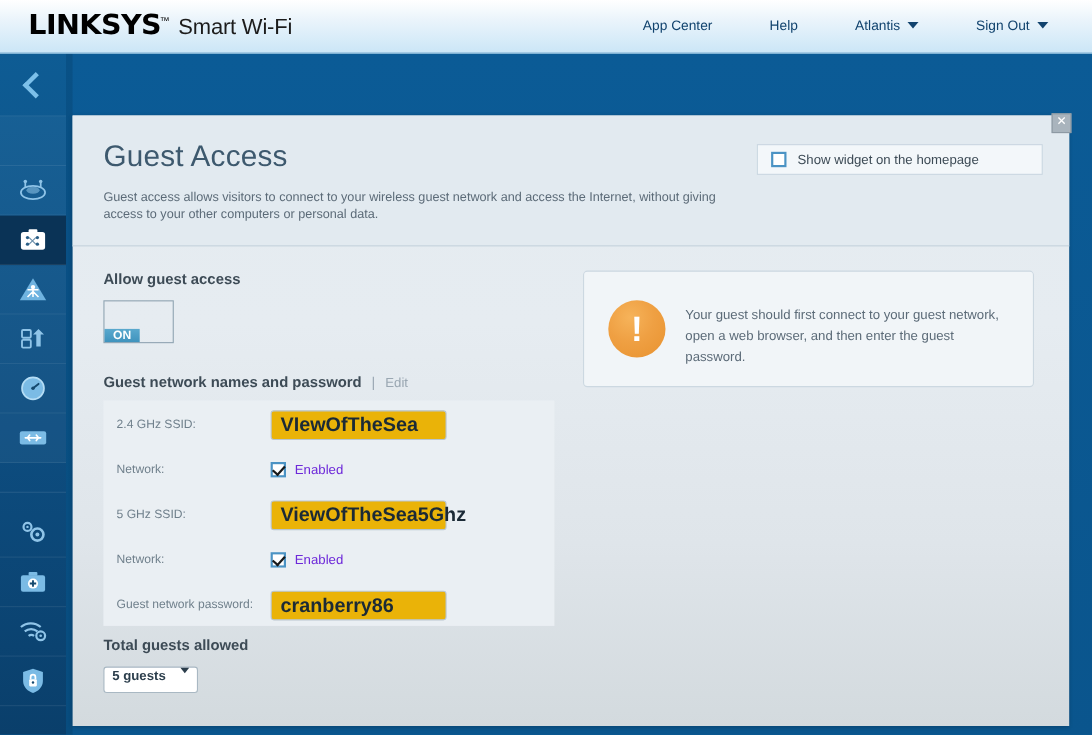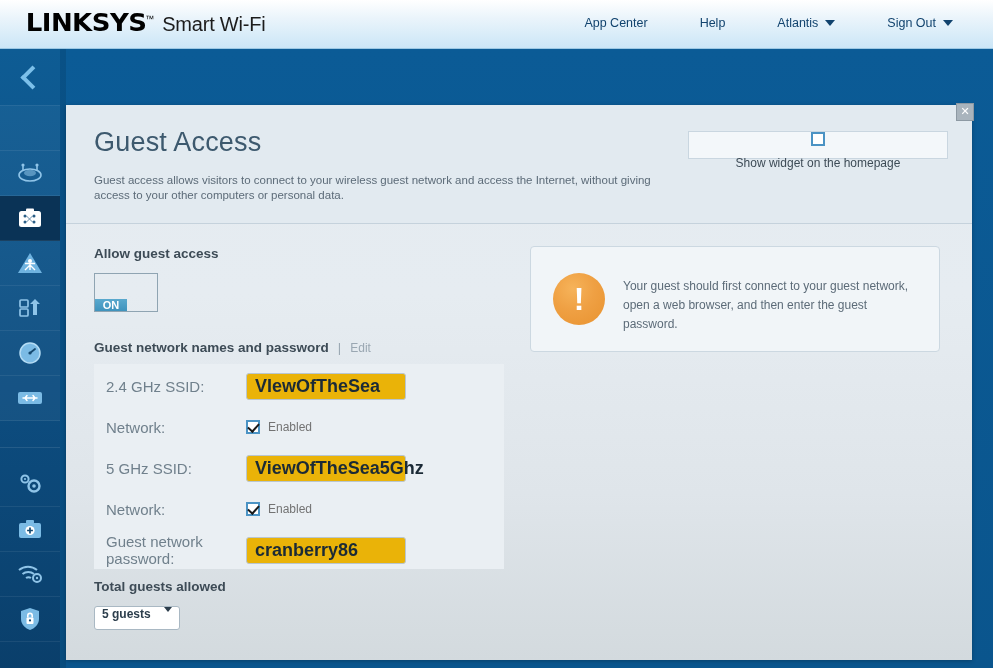--- a/index.html
+++ b/index.html
@@ -88,21 +88,21 @@
     position:absolute;left:28px;top:22px;
     font-size:27px;color:#3d596e;font-weight:normal;letter-spacing:0.2px;
   }
   .page-desc{
     position:absolute;left:28px;top:68px;width:560px;
     font-size:11.5px;color:#5c6b78;line-height:15px;
   }
   .widget-box{
     position:absolute;right:24px;top:26px;width:260px;height:28px;
     background:#f3f7fa;border:1px solid #c9d6e0;
-    display:flex;align-items:center;gap:10px;padding:0 12px;box-sizing:border-box;flex-direction:column;
+    display:flex;align-items:center;gap:10px;padding:0 12px;box-sizing:border-box;
   }
   .cb{
     width:14px;height:14px;background:#fff;border:2px solid #4b93c4;box-sizing:border-box;
     display:inline-block;position:relative;flex:none;
   }
   .cb.checked:after{
     content:"";position:absolute;left:2px;top:-1px;width:5px;height:9px;
     border-right:2.5px solid #1a1a1a;border-bottom:2.5px solid #1a1a1a;
     transform:rotate(42deg);
   }
@@ -136,28 +136,28 @@
   .names-hdr{position:absolute;left:28px;top:116px;display:flex;align-items:baseline;gap:9px;}
   .pipe{color:#9aa7b2;font-size:13px;}
   .edit-link{color:#9aa7b2;font-size:12px;text-decoration:none;}
 
   .fields{
     position:absolute;left:28px;top:140px;width:410px;height:205px;
     background:#eaeff3;
   }
   .frow{display:flex;align-items:center;height:38px;padding:0 0 0 12px;box-sizing:border-box;}
   .frow.tall{height:44px;}
-  .flabel{width:140px;font-size:15px;color:#70808c;}
+  .flabel{width:140px;font-size:11px;color:#70808c;}
   .finput{
     width:160px;height:27px;background:#eab308;border:1px solid #b9c6d0;border-radius:3px;
     box-sizing:border-box;padding:0 8px;font-size:18px;font-weight:bold;color:#1b2a36;
     display:flex;align-items:center;font-family:"Liberation Sans",sans-serif;
   }
   .chkline{display:flex;align-items:center;gap:8px;}
-  .chklabel{font-size:12px;color:#737373;}
+  .chklabel{font-size:12px;color:#6d28d9;}
 
   .total-wrap{position:absolute;left:28px;top:355px;}
   .select{
     margin-top:12px;width:86px;height:24px;background:#fff;border:1px solid #a9b8c3;border-radius:3px;
     display:flex;justify-content:space-between;padding:0 7px;box-sizing:border-box;
     font-size:12px;font-weight:bold;color:#2c3e4c;
   }
   .sel-caret{width:0;height:0;border-left:4px solid transparent;border-right:4px solid transparent;border-top:5px solid #2c3e4c;}
 
   

